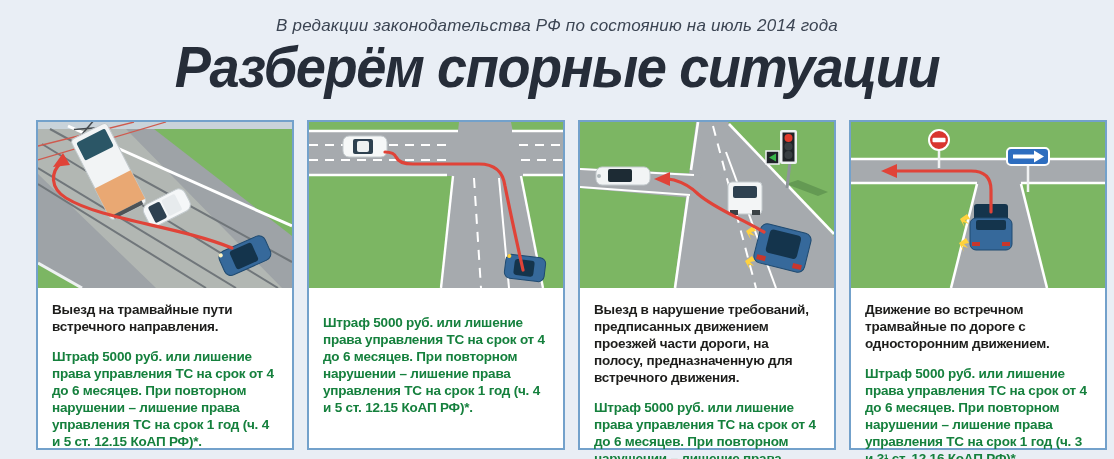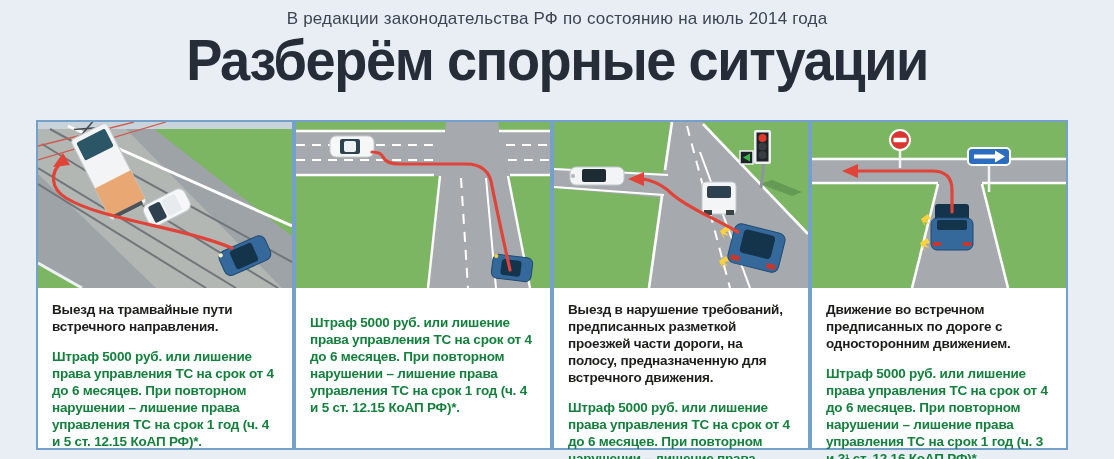--- a/index.html
+++ b/index.html
@@ -2,33 +2,33 @@
 <html><head>
 <meta charset="utf-8">
 <style>
   html,body{margin:0;padding:0;}
   body{
     width:1114px;height:459px;
     background:#e9eef5;
     font-family:"Liberation Sans",sans-serif;
     position:relative;overflow:hidden;
   }
-  .header{ text-align:center; padding-top:9px; }
+  .header{ text-align:center; padding-top:16px;font-style:italic; }
   .edition-note{
     font-size:17px; color:#3c4553; letter-spacing:.2px; margin:0;
     font-weight:400;
   }
   .main-title{
     font-size:57px; font-weight:800; color:#262d39;
     letter-spacing:-1.5px; line-height:1.0; margin:3px 0 0 0;
     transform:scaleX(.95);
   }
   .cards{
     position:absolute; left:20px; top:120px;
-    display:flex; padding-left:16px;
+    display:flex; gap:13px;padding-left:16px;
   }
   .card{
     width:258px; height:330px; background:#ffffff;
     border:2px solid #73a1cb; box-sizing:border-box;
     display:flex; flex-direction:column;
   }
   .illus{ height:166px; flex:none; overflow:hidden; }
   .illus svg{ display:block; }
   .cardtext{
     padding:13px 14px 0 14px;
@@ -168,21 +168,21 @@
           <circle cx="208.5" cy="24.5" r="4" fill="#383d42"></circle>
           <circle cx="208.5" cy="33" r="4" fill="#383d42"></circle>
           <rect x="186" y="29" width="13" height="13" fill="#1f2328" stroke="#eef1f3" stroke-width="1.5"></rect>
           <polygon points="189,35.5 196,31.5 196,39.5" fill="#39b54a"></polygon>
         </g>
         <path d="M 184 110 C 156 94 134 86 118 72 Q 108 62 94 58 L 88 57" fill="none" stroke="#e04338" stroke-width="3.2" stroke-linecap="round"></path>
         <polygon points="90,50 74,57 90,64" fill="#e04338"></polygon>
       </svg>
     </div>
     <div class="cardtext">
-      <p class="desc">Выезд в нарушение требований, предписанных разметкой проезжей части дороги, на полосу, предназначенную для встречного движения.</p>
+      <p class="desc">Выезд в нарушение требований, предписанных движением проезжей части дороги, на полосу, предназначенную для встречного движения.</p>
       <p class="penalty">Штраф 5000 руб. или лишение права управления ТС на срок от 4 до 6 месяцев. При повторном нарушении – лишение права управления ТС на срок 1 год (ч. 4 и 5 ст. 12.15 КоАП РФ)*.</p>
     </div>
   </div>
 
   <div class="card">
     <div class="illus">
       <svg width="254" height="166" viewBox="0 0 254 166">
         <rect x="0" y="0" width="254" height="166" fill="#7cb663"></rect>
         <rect x="0" y="36" width="254" height="26" fill="#a6aaae"></rect>
         <polygon points="126,62 170,62 196,166 100,166" fill="#a6aaae"></polygon>
@@ -209,18 +209,18 @@
           <rect x="121" y="120" width="8" height="4" fill="#c8372d"></rect>
           <rect x="151" y="120" width="8" height="4" fill="#c8372d"></rect>
         </g>
         <polygon points="116,92 119,97 114,98 118,102 112,100 114,106 109,97" fill="#ffd23e"></polygon>
         <polygon points="115,116 118,121 113,122 117,126 111,124 113,130 108,121" fill="#ffd23e"></polygon>
         <path d="M 140 90 L 140 68 Q 140 49 120 49 L 44 49" fill="none" stroke="#e04338" stroke-width="3.2" stroke-linecap="round"></path>
         <polygon points="46,42 30,49 46,56" fill="#e04338"></polygon>
       </svg>
     </div>
     <div class="cardtext">
-      <p class="desc">Движение во встречном предписанных по дороге с односторонним движением.</p>
+      <p class="desc">Движение во встречном трамвайные по дороге с односторонним движением.</p>
       <p class="penalty">Штраф 5000 руб. или лишение права управления ТС на срок от 4 до 6 месяцев. При повторном нарушении – лишение права управления ТС на срок 1 год (ч. 3 и 3¹ ст. 12.16 КоАП РФ)*.</p>
     </div>
   </div>
 
 </div>
 
 </body></html>

